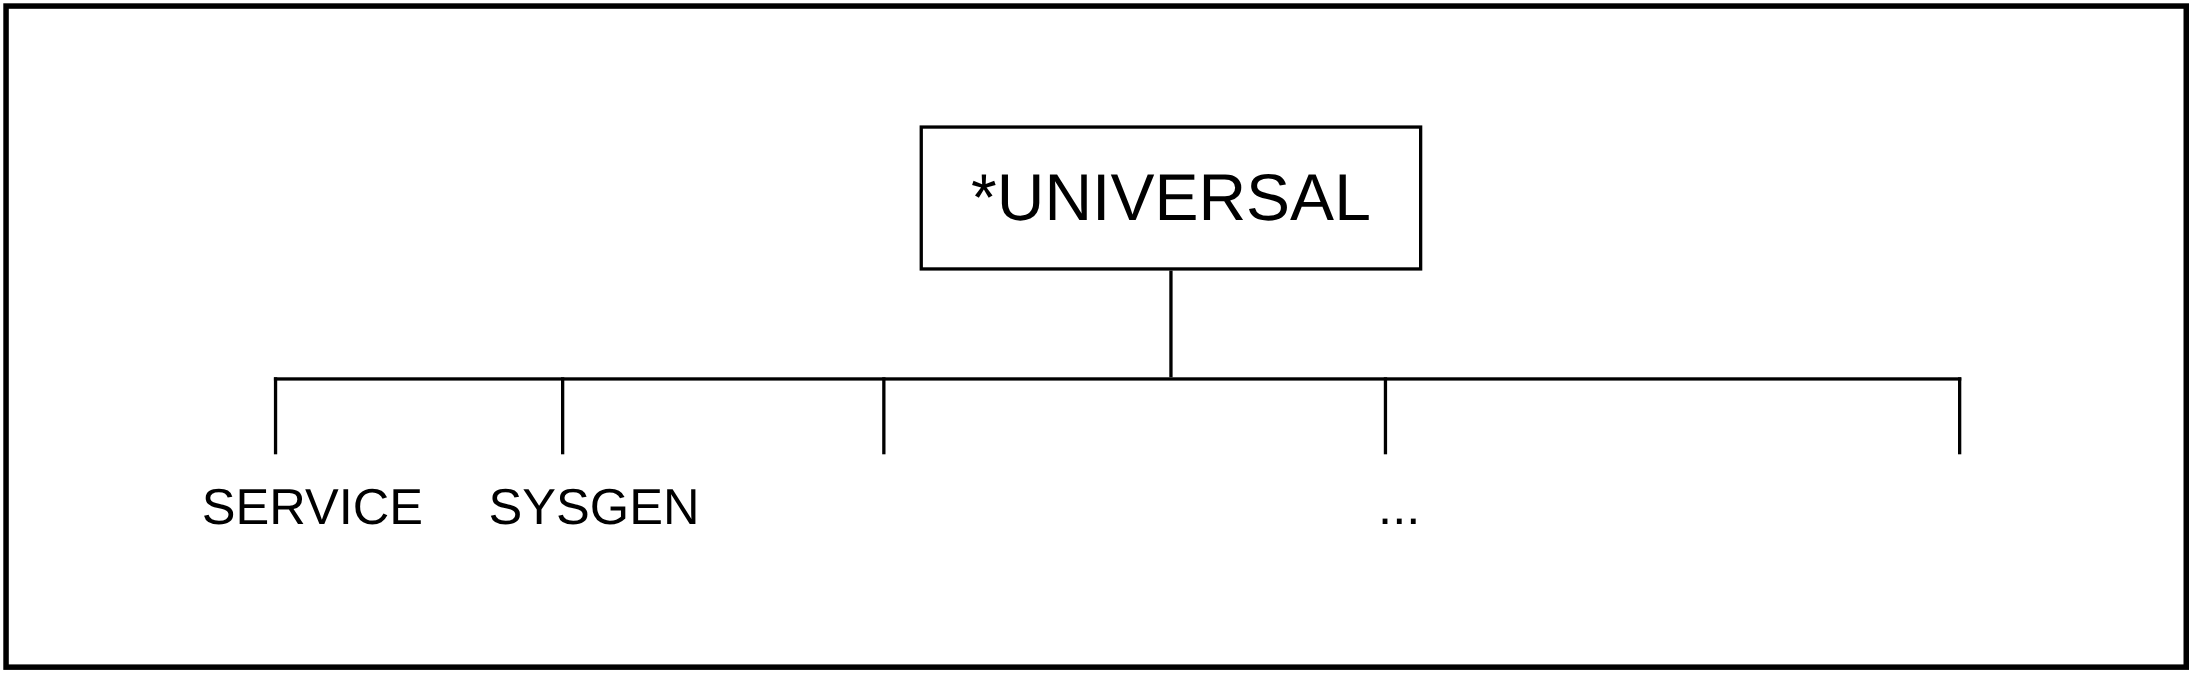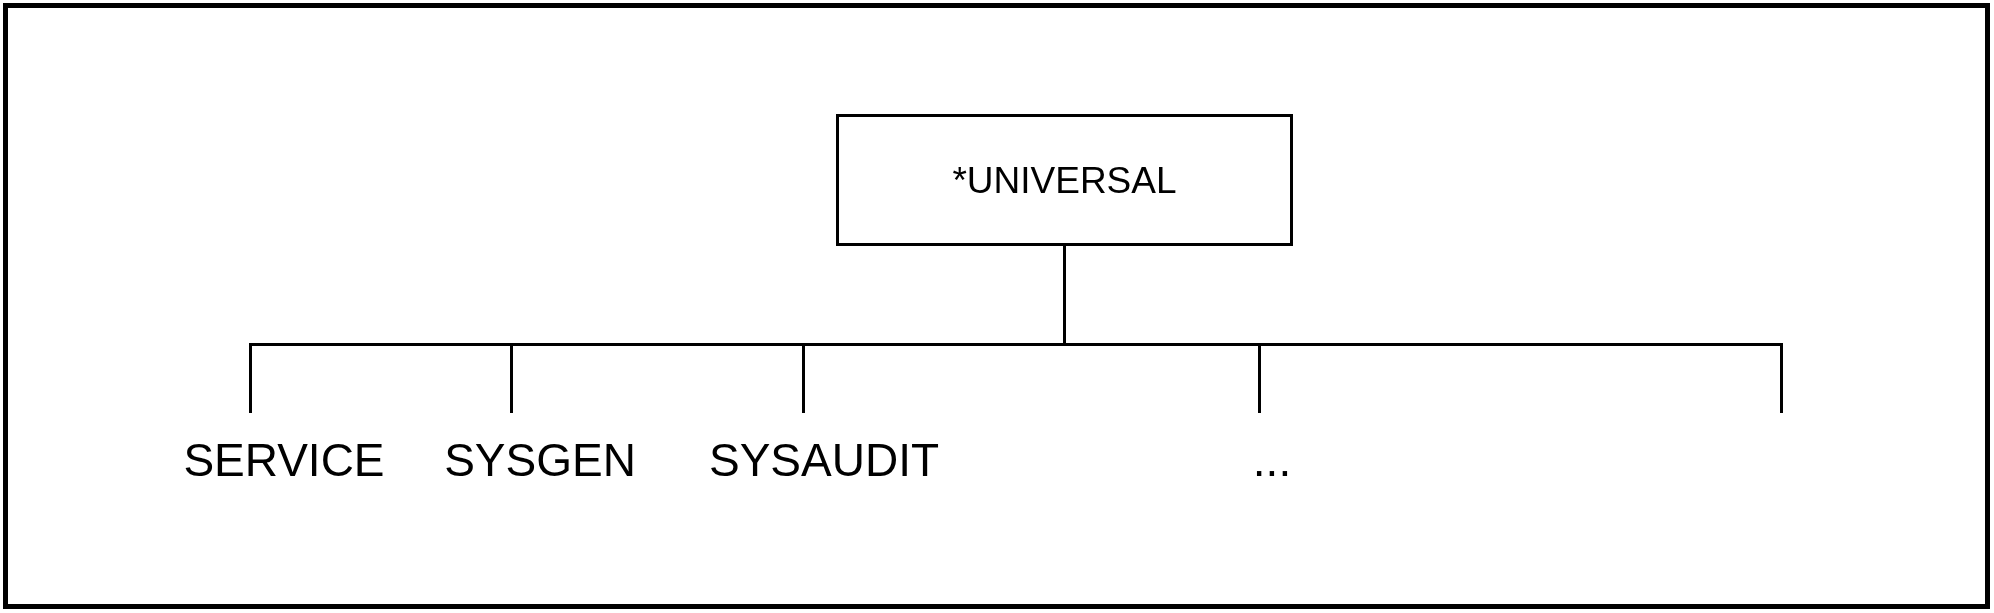--- a/index.html
+++ b/index.html
@@ -33,21 +33,21 @@
     top: 114px;
     width: 457px;
     height: 132px;
     border: 3px solid #000000;
     box-sizing: border-box;
     display: flex;
     align-items: center;
     justify-content: center;
   }
   .root-box .root-label {
-    font-size: 37px;
+    font-size: 60px;
     line-height: 1;
     white-space: nowrap;
   }
   
   .line {
     position: absolute;
     background: #000000;
   }
   .stem {
     left: 1063px;
@@ -101,16 +101,15 @@
   <div class="line rail"></div>
 
   <div class="line tick tick-0"></div>
   <div class="line tick tick-1"></div>
   <div class="line tick tick-2"></div>
   <div class="line tick tick-3"></div>
   <div class="line tick tick-4"></div>
 
   <div class="leaf leaf-1">SYSGEN</div>
   <div class="leaf leaf-0">SERVICE</div>
-  <div class="leaf leaf-2">SYSAUDIT</div>
   <div class="leaf leaf-3">...</div>
 
 </div>
 
 </body></html>

